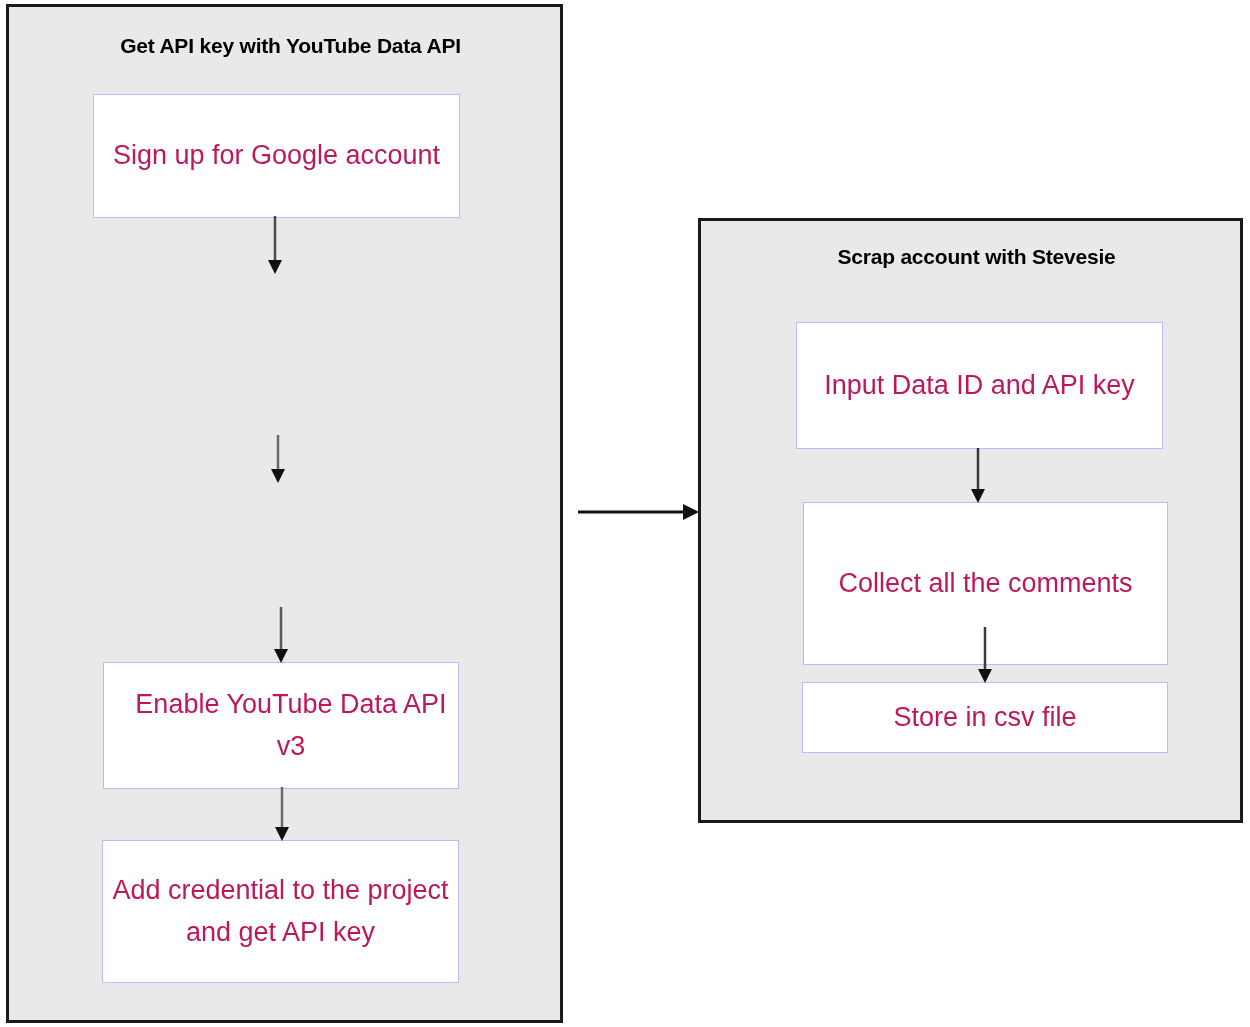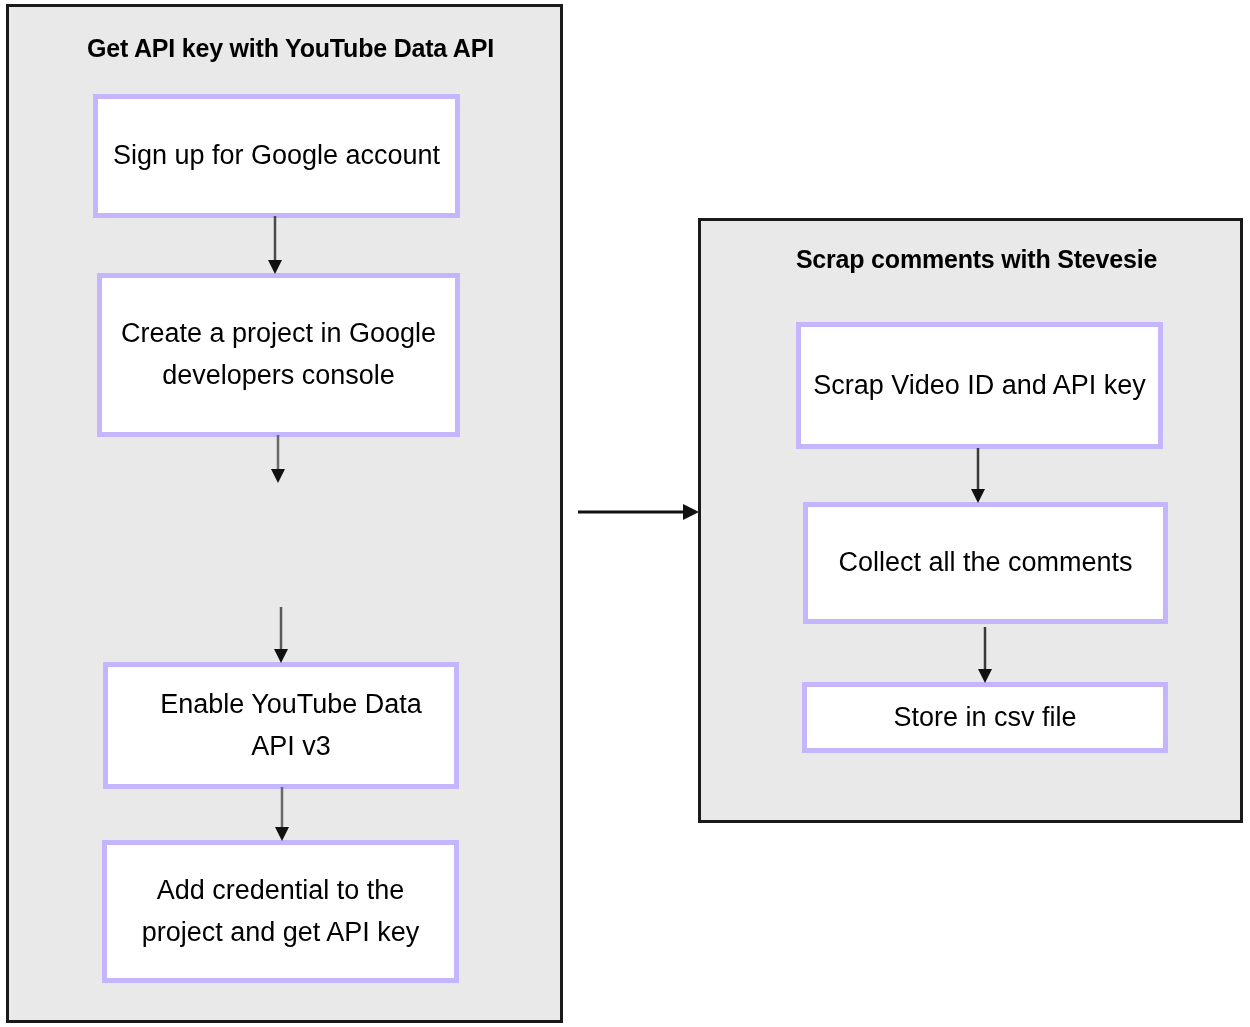--- a/index.html
+++ b/index.html
@@ -23,34 +23,34 @@
     border: 3px solid #1a1a1a;
     box-sizing: border-box;
   }
   .panel-title {
     position: absolute;
     left: 12px;
     right: 0;
     text-align: center;
     font-weight: bold;
     color: #000000;
-    font-size: 25px;
+    font-size: 21px;
     letter-spacing: -0.2px;
     white-space: nowrap;
   }
   .node {
     position: absolute;
     background: #ffffff;
-    border: 5px solid #c4b5fd;
+    border: 1px solid #c4b5fd;
     box-sizing: border-box;
     display: flex;
     align-items: center;
     justify-content: center;
     text-align: center;
-    color: #000000;
+    color: #be185d;
     font-size: 27px;
     line-height: 1.55;
     padding: 2px 8px;
   }
   .node span {
     display: block;
     width: 100%;
   }
   .connector {
     position: absolute;
@@ -66,23 +66,20 @@
 <div id="canvas">
 
   <div class="panel" style="left:6px; top:4px; width:557px; height:1019px;">
     <div class="panel-title" style="top:27px;">Get API key with YouTube Data API</div>
   </div>
 
   <div class="node" style="left:93px; top:94px; width:367px; height:124px;">
     <span>Sign up for Google account</span>
   </div>
 
-  <div class="node" style="left:97px; top:273px; width:363px; height:164px;">
-    <span>Create a project in Google developers console</span>
-  </div>
 
 
   <div class="node" style="left:103px; top:662px; width:356px; height:127px;padding-left:28px;">
     <span>Enable YouTube Data API v3</span>
   </div>
 
   <div class="node" style="left:102px; top:840px; width:357px; height:143px;">
     <span>Add credential to the project and get API key</span>
   </div>
 
@@ -115,28 +112,28 @@
   </div>
 
   <div class="connector" style="left:578px; top:498px; width:122px; height:28px;">
     <svg width="122" height="28" viewBox="0 0 122 28">
       <line x1="0" y1="14" x2="108" y2="14" stroke="#111111" stroke-width="3"></line>
       <polygon points="105,6 105,22 121,14" fill="#111111"></polygon>
     </svg>
   </div>
 
   <div class="panel" style="left:698px; top:218px; width:545px; height:605px;">
-    <div class="panel-title" style="top:24px;">Scrap comments with Stevesie</div>
+    <div class="panel-title" style="top:24px;">Scrap account with Stevesie</div>
   </div>
 
   <div class="node" style="left:796px; top:322px; width:367px; height:127px;">
-    <span>Scrap Video ID and API key</span>
+    <span>Input Data ID and API key</span>
   </div>
 
-  <div class="node" style="left:803px; top:502px; width:365px; height:122px;justify-content:center;">
+  <div class="node" style="left:803px; top:502px; width:365px; height:163px;justify-content:center;">
     <span>Collect all the comments</span>
   </div>
 
   <div class="node" style="left:802px; top:682px; width:366px; height:71px;text-align:center;">
     <span>Store in csv file</span>
   </div>
 
   <div class="connector" style="left:968px; top:448px; width:20px; height:57px;">
     <svg width="20" height="57" viewBox="0 0 20 57">
       <line x1="10" y1="0" x2="10" y2="43" stroke="#3a3a3a" stroke-width="2.5"></line>

